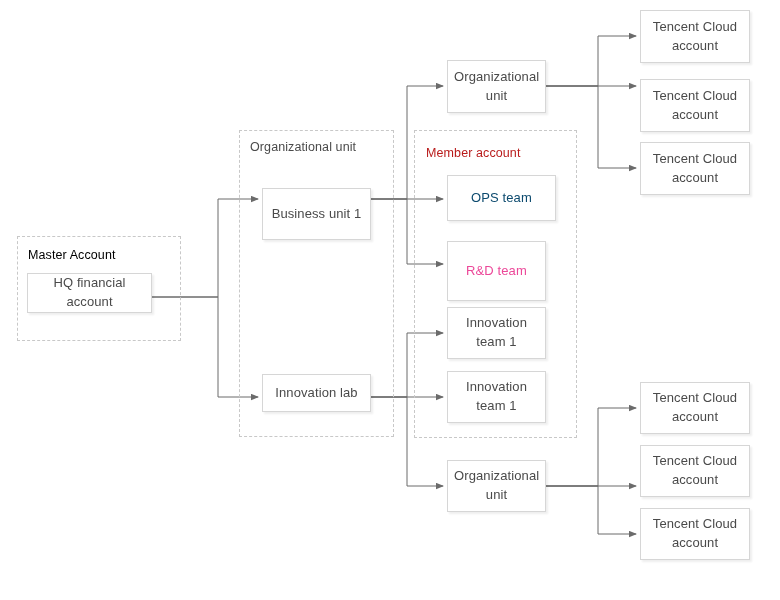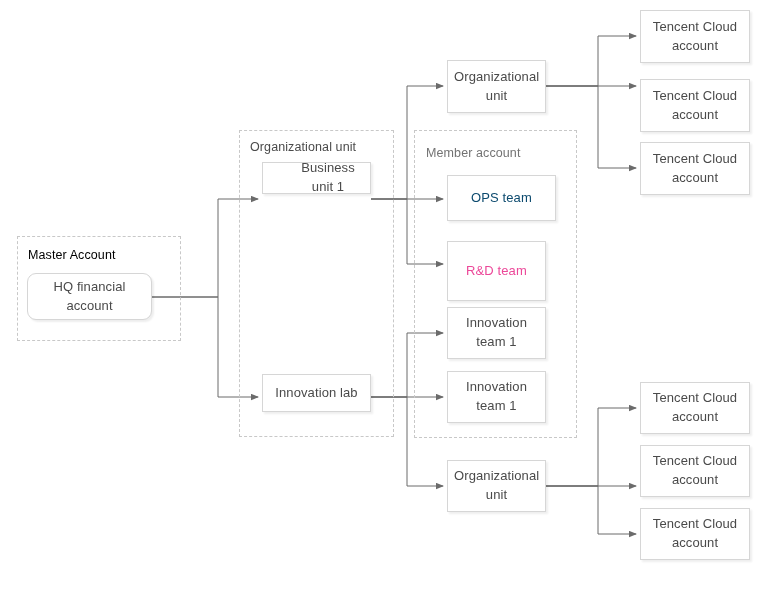--- a/index.html
+++ b/index.html
@@ -89,27 +89,27 @@
         <path d="M546,486 L598,486 L598,534 L636,534" fill="none" stroke="#6b6b6b" stroke-width="1" marker-end="url(#arrowhead)"></path>
       </g>
   </svg>
 
   <div id="group-layer">
       <div class="group-box" style="left: 17px; top: 236px; width: 164px; height: 105px; border-color: rgb(200, 200, 200);"></div>
       <div class="group-label" style="left: 28px; top: 248px; color: #000000;">Master Account</div>
       <div class="group-box" style="left: 239px; top: 130px; width: 155px; height: 307px; border-color: rgb(200, 200, 200);"></div>
       <div class="group-label" style="left: 250px; top: 140px; color: rgb(74, 74, 74);">Organizational unit</div>
       <div class="group-box" style="left: 414px; top: 130px; width: 163px; height: 308px; border-color: rgb(200, 200, 200);"></div>
-      <div class="group-label" style="left: 426px; top: 146px; color: #737373;">Member account</div>
+      <div class="group-label" style="left: 426px; top: 146px; color: #b91c1c;">Member account</div>
     </div>
   <div id="node-layer">
-      <div class="node" style="left: 27px; top: 273px; width: 125px; height: 47px; border-color: rgb(214, 214, 214); color: rgb(74, 74, 74); border-radius: 9px;">
+      <div class="node" style="left: 27px; top: 273px; width: 125px; height: 40px; border-color: rgb(214, 214, 214); color: rgb(74, 74, 74);">
         <span class="node-label">HQ financial account</span>
       </div>
-      <div class="node" style="left: 262px; top: 162px; width: 109px; height: 32px; border-color: rgb(214, 214, 214); color: rgb(74, 74, 74); padding-left: 29px;">
+      <div class="node" style="left: 262px; top: 188px; width: 109px; height: 52px; border-color: rgb(214, 214, 214); color: rgb(74, 74, 74);">
         <span class="node-label">Business unit 1</span>
       </div>
       <div class="node" style="left: 262px; top: 374px; width: 109px; height: 38px; border-color: rgb(214, 214, 214); color: rgb(74, 74, 74);">
         <span class="node-label">Innovation lab</span>
       </div>
       <div class="node" style="left: 447px; top: 60px; width: 99px; height: 53px; border-color: rgb(214, 214, 214); color: rgb(74, 74, 74);">
         <span class="node-label">Organizational
 unit</span>
       </div>
       <div class="node" style="left: 447px; top: 175px; width: 109px; height: 46px; border-color: rgb(214, 214, 214); color: #0c4a6e;">

